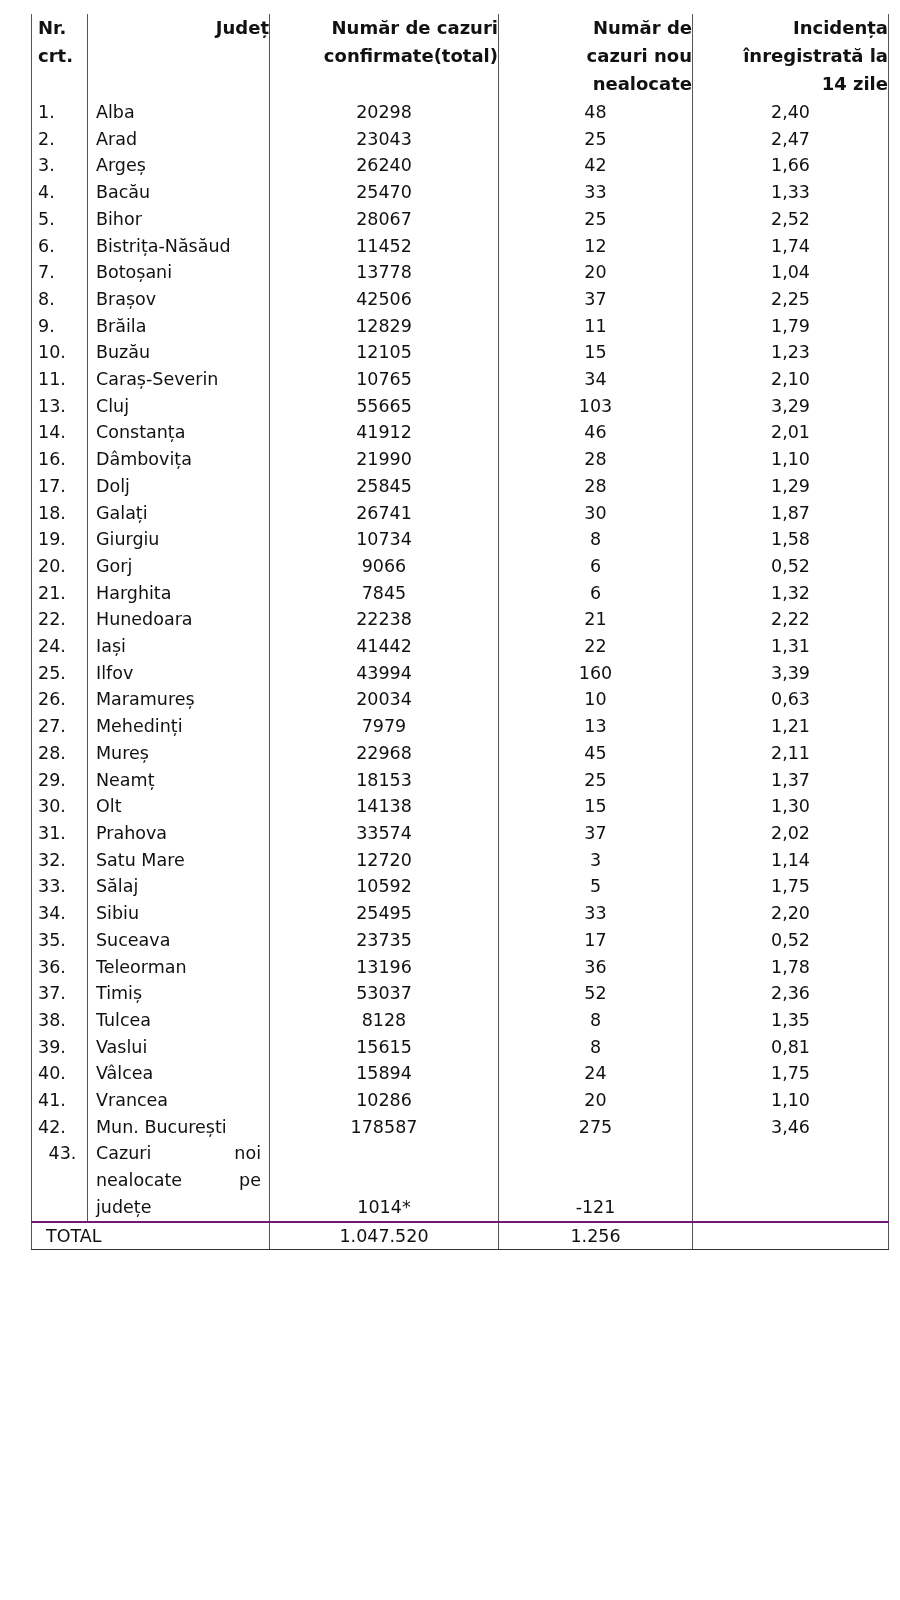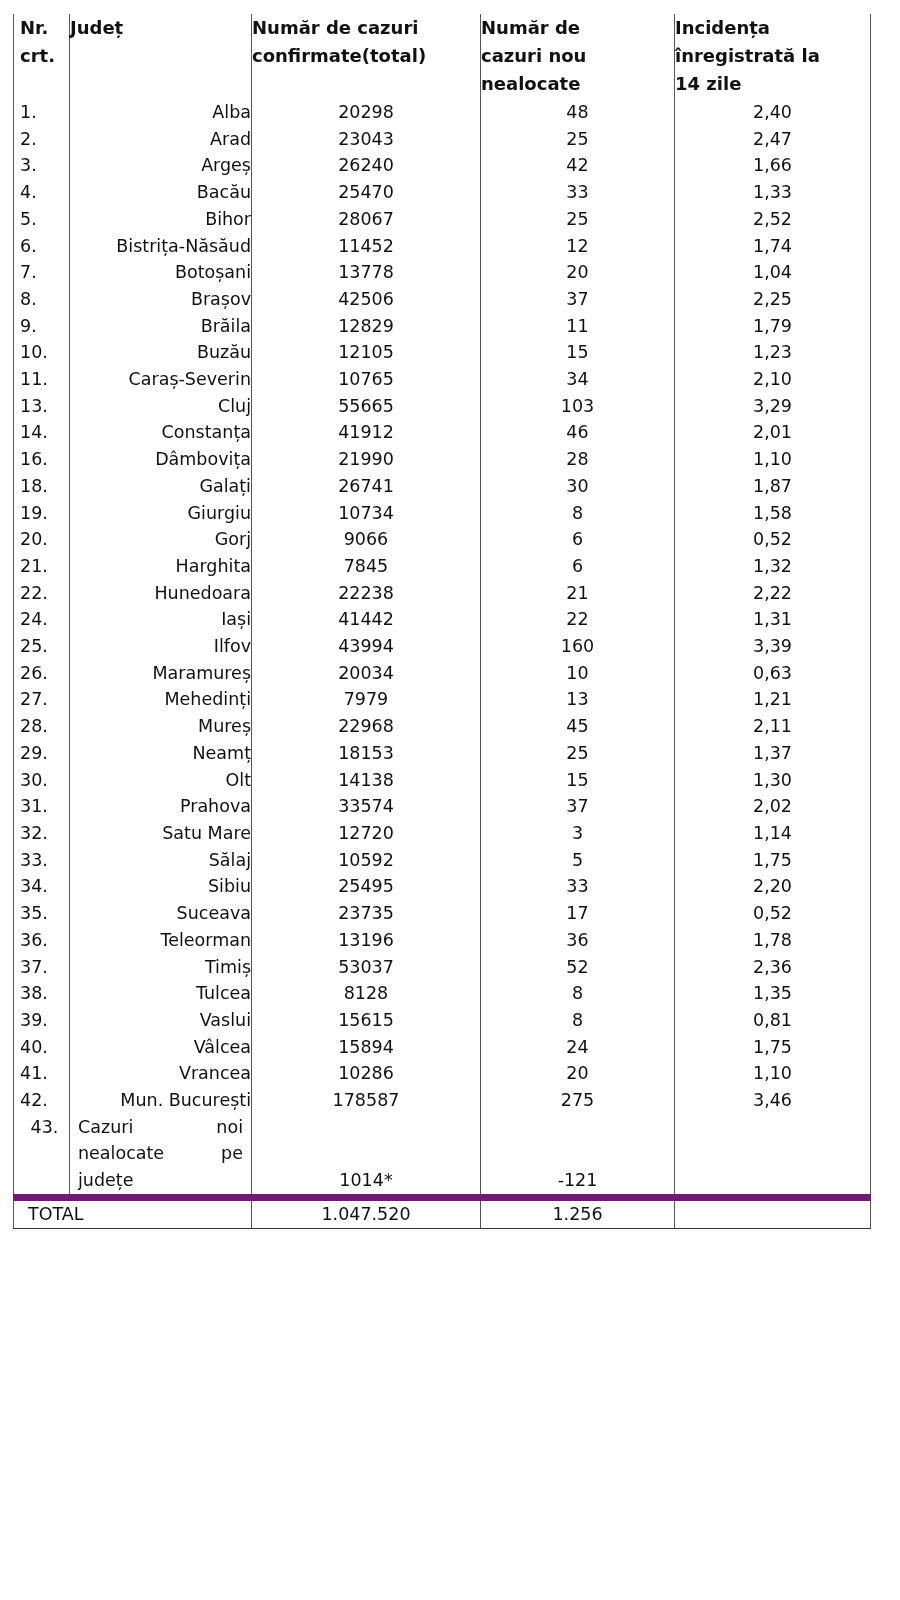--- a/index.html
+++ b/index.html
@@ -1,33 +1,33 @@
 <!DOCTYPE html>
 <html><head>
 <meta charset="utf-8">
 <style>
   html, body { margin:0; padding:0; background:#ffffff; }
   body { width:900px; height:1600px; position:relative; overflow:hidden;
          font-family:"DejaVu Sans", sans-serif; color:#111; }
-  table { position:absolute; left:13px; top:14px; border-collapse:collapse; table-layout:fixed;
+  table { position:absolute; left:31px; top:14px; border-collapse:collapse; table-layout:fixed;
           width:857px; font-size:17.5px; }
   col.c1 { width:56px; } col.c2 { width:182px; } col.c3 { width:229px; }
   col.c4 { width:194px; } col.c5 { width:196px; }
   th, td { border-left:1px solid #555; border-right:1px solid #555; padding:0; vertical-align:top; }
-  th { font-weight:bold; text-align:left; line-height:28px; padding-bottom:1px; font-size:18px; }
+  th { font-weight:bold; text-align:right; line-height:28px; padding-bottom:1px; font-size:18px; }
   th.nr { text-align:left; padding-left:6px; }
   td { line-height:26.7px; height:26.7px; white-space:nowrap; }
   td.nr { padding-left:6px; }
-  td.name { padding-left:8px;text-align:right; }
+  td.name { padding-left:8px; }
   td.num { text-align:center; }
   tr.multi td { vertical-align:bottom;text-align:center; }
   td.wrapname { white-space:normal; text-align:justify; text-align-last:left; padding-left:8px; padding-right:8px; line-height:26.7px;margin-top:12px; }
   td.wrapname span { display:block; }
   td.wrapname span.just { text-align:justify; text-align-last:justify; }
-  tr.total td { border-bottom:1.5px solid #333; border-top:7px solid #701a75; }
+  tr.total td { border-bottom:1.5px solid #333; border-top:2px solid #701a75; }
   td.total-label { padding-left:14px; }
 </style>
 </head>
 <body>
 
 <table>
   <colgroup>
       <col class="c1">
       <col class="c2">
       <col class="c3">
@@ -136,20 +136,27 @@
         <td class="num">2,01</td>
       </tr>
       <tr>
         <td class="nr">16.</td>
         <td class="name">Dâmbovița</td>
         <td class="num">21990</td>
         <td class="num">28</td>
         <td class="num">1,10</td>
       </tr>
       <tr>
+        <td class="nr">17.</td>
+        <td class="name">Dolj</td>
+        <td class="num">25845</td>
+        <td class="num">28</td>
+        <td class="num">1,29</td>
+      </tr>
+      <tr>
         <td class="nr">18.</td>
         <td class="name">Galați</td>
         <td class="num">26741</td>
         <td class="num">30</td>
         <td class="num">1,87</td>
       </tr>
       <tr>
         <td class="nr">19.</td>
         <td class="name">Giurgiu</td>
         <td class="num">10734</td>

